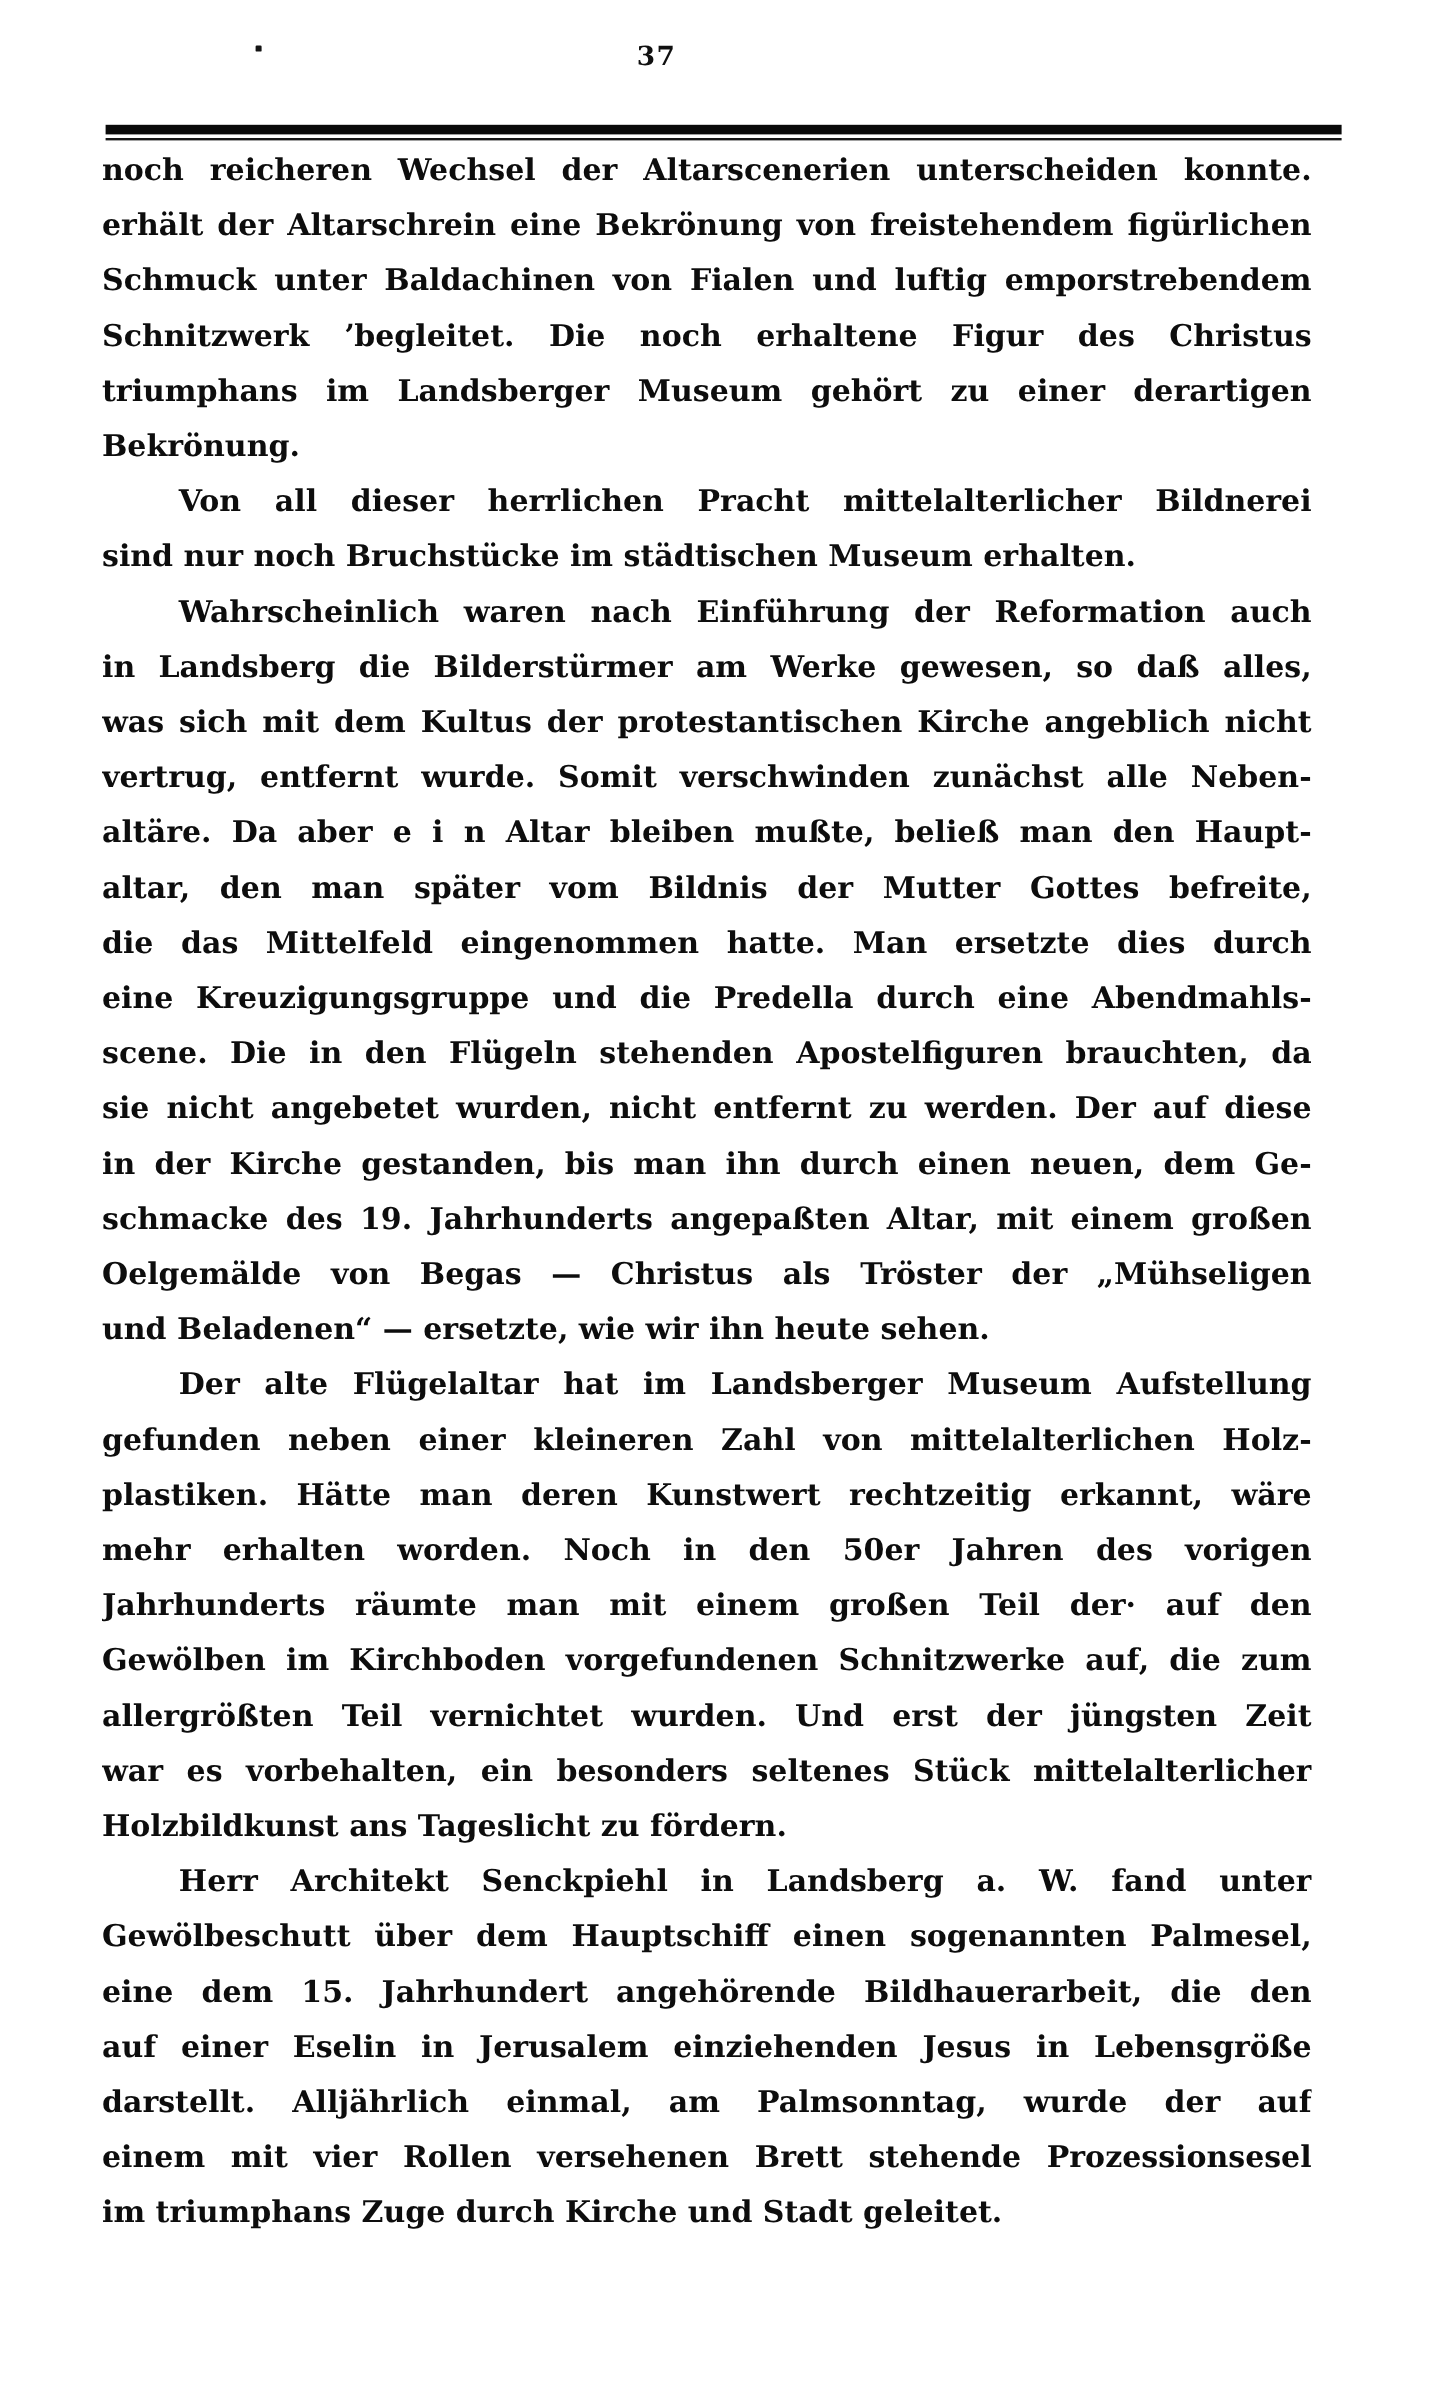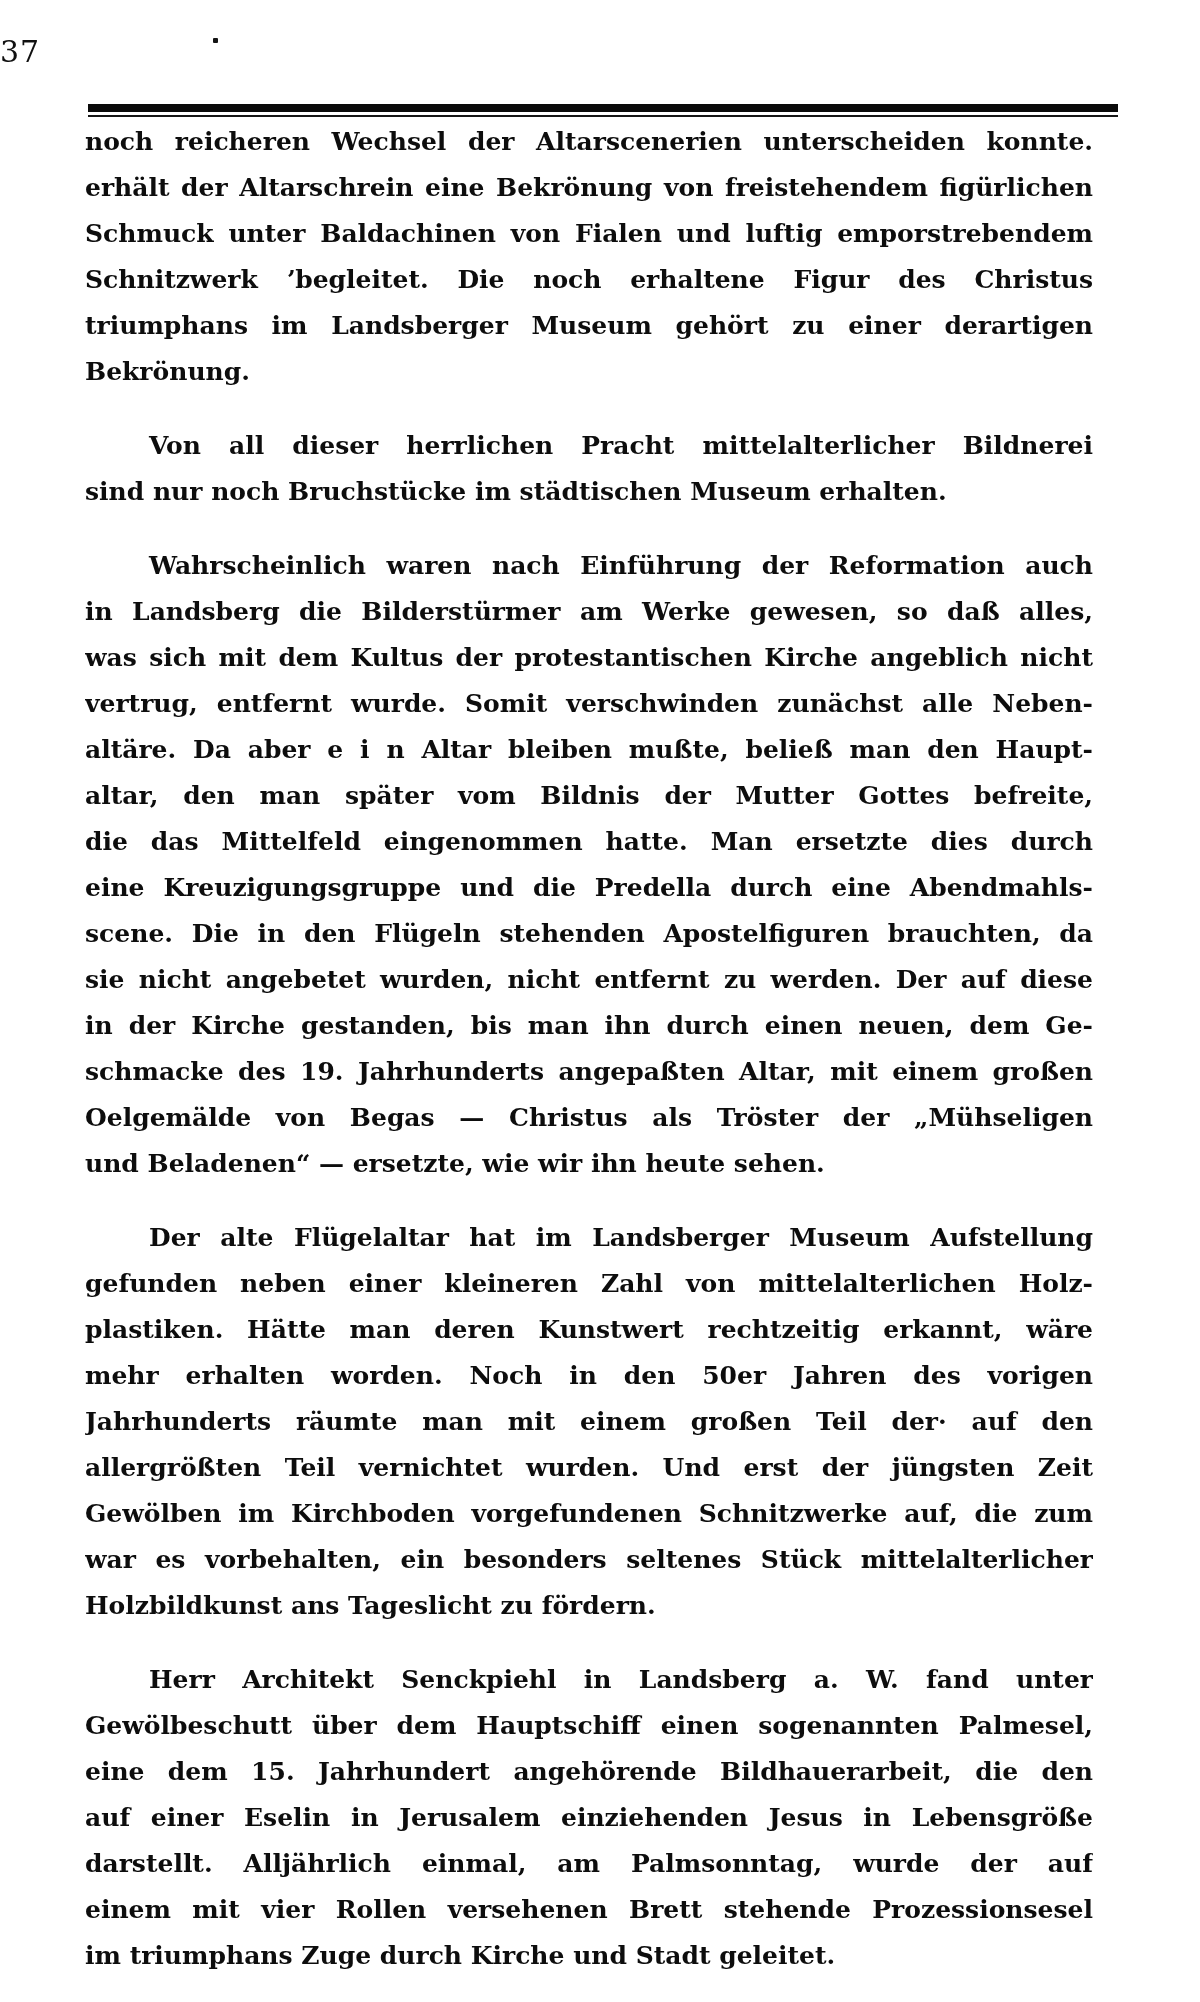--- a/index.html
+++ b/index.html
@@ -23,23 +23,23 @@
     width: 5px;
     height: 5px;
     background: #141414;
     border-radius: 1px;
   }
   .page-number {
     position: absolute;
     top: 34px;
     left: 0;
     width: 1094px;
-    text-align: left;
-    font-size: 30px;
-    font-weight: normal;
+    text-align: center;
+    font-size: 22px;
+    font-weight: bold;
     color: #101010;
     letter-spacing: 1px;
   }
   .header-rule {
     position: absolute;
     left: 88px;
     top: 104px;
     width: 1030px;
   }
   .rule-thick {
@@ -65,21 +65,20 @@
     line-height: 46px;
     overflow: hidden;
     text-align: justify;
     text-align-last: justify;
   }
   .text-line.para-end {
     text-align-last: left;
   }
   .text-line.indent {
     text-indent: 64px;
-    margin-top: 28px;
   }
 </style>
 </head>
 <body>
 
 <div class="page">
 
   <div class="ink-speck"></div>
 
   <div class="page-number">37</div>
@@ -111,22 +110,22 @@
       <div class="text-line">sie nicht angebetet wurden, nicht entfernt zu werden. Der auf diese</div>
       <div class="text-line">in der Kirche gestanden, bis man ihn durch einen neuen, dem Ge-</div>
       <div class="text-line">schmacke des 19. Jahrhunderts angepaßten Altar, mit einem großen</div>
       <div class="text-line">Oelgemälde von Begas — Christus als Tröster der „Mühseligen</div>
       <div class="text-line para-end">und Beladenen“ — ersetzte, wie wir ihn heute sehen.</div>
       <div class="text-line indent">Der alte Flügelaltar hat im Landsberger Museum Aufstellung</div>
       <div class="text-line">gefunden neben einer kleineren Zahl von mittelalterlichen Holz-</div>
       <div class="text-line">plastiken. Hätte man deren Kunstwert rechtzeitig erkannt, wäre</div>
       <div class="text-line">mehr erhalten worden. Noch in den 50er Jahren des vorigen</div>
       <div class="text-line">Jahrhunderts räumte man mit einem großen Teil der· auf den</div>
+      <div class="text-line">Gewölben im Kirchboden vorgefundenen Schnitzwerke auf, die zum</div>
       <div class="text-line">allergrößten Teil vernichtet wurden. Und erst der jüngsten Zeit</div>
-      <div class="text-line">Gewölben im Kirchboden vorgefundenen Schnitzwerke auf, die zum</div>
       <div class="text-line">war es vorbehalten, ein besonders seltenes Stück mittelalterlicher</div>
       <div class="text-line para-end">Holzbildkunst ans Tageslicht zu fördern.</div>
       <div class="text-line indent">Herr Architekt Senckpiehl in Landsberg a. W. fand unter</div>
       <div class="text-line">Gewölbeschutt über dem Hauptschiff einen sogenannten Palmesel,</div>
       <div class="text-line">eine dem 15. Jahrhundert angehörende Bildhauerarbeit, die den</div>
       <div class="text-line">auf einer Eselin in Jerusalem einziehenden Jesus in Lebensgröße</div>
       <div class="text-line">darstellt. Alljährlich einmal, am Palmsonntag, wurde der auf</div>
       <div class="text-line">einem mit vier Rollen versehenen Brett stehende Prozessionsesel</div>
       <div class="text-line para-end">im triumphans Zuge durch Kirche und Stadt geleitet.</div>
     </div>

